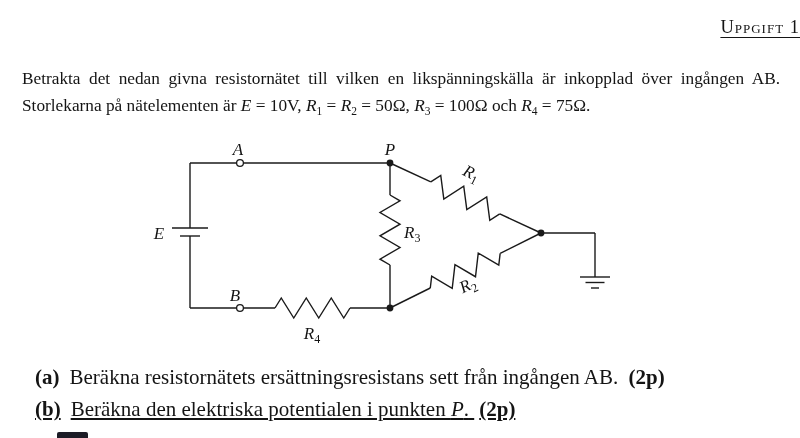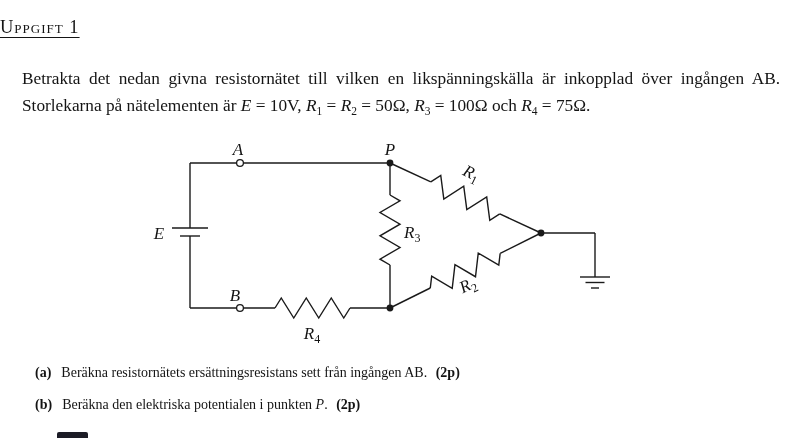--- a/index.html
+++ b/index.html
@@ -7,21 +7,21 @@
   body {
     width: 800px; height: 438px;
     background: #ffffff;
     color: #141414;
     font-family: "Liberation Serif", serif;
     position: relative;
     overflow: hidden;
   }
   .title-wrap {
     position: absolute; top: 17px; left: 0; width: 100%;
-    text-align: left;
+    text-align: right;
   }
   .title {
     display: inline-block;
     font-variant: small-caps;
     font-size: 18.5px;
     letter-spacing: 1px;
     text-decoration: underline;
     text-underline-offset: 4px;
     text-decoration-thickness: 1px;
   }
@@ -40,24 +40,24 @@
   .plate-long { stroke-width: 1.6; }
   .plate-short { stroke-width: 2.6; }
   .dot { fill: #1a1a1a; stroke: none; }
   .term { fill: #ffffff; stroke: #1a1a1a; stroke-width: 1.3; }
   .clabel {
     font-family: "Liberation Serif", serif;
     font-size: 17px; font-style: italic; fill: #141414;
   }
   .subs { font-size: 12px; font-style: normal; }
   .question {
-    position: absolute; left: 35px; font-size: 14px; white-space: nowrap; text-align: center;
+    position: absolute; left: 35px; font-size: 21px; white-space: nowrap; text-align: center;
   }
   #qa { top: 365px; }
-  #qb { top: 397px; }
+  #qb { top: 397px; text-decoration: underline; }
   .qlabel { font-weight: 700; margin-right: 10px; }
   .pts { font-weight: 700; margin-left: 5px; }
   .artifact {
     position: absolute; left: 57px; top: 432px; width: 31px; height: 6px;
     background: #1c1c26; border-radius: 2px 2px 0 0;
   }
 </style>
 </head>
 <body>
 

